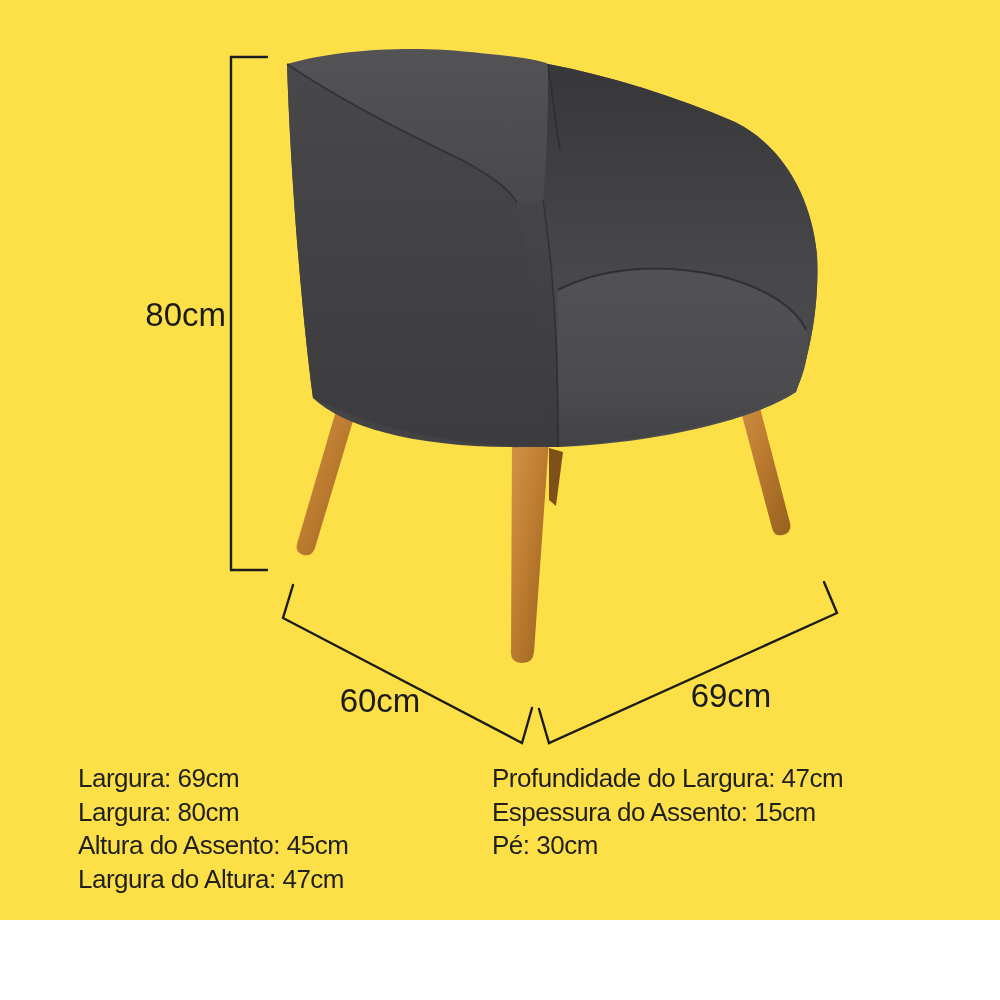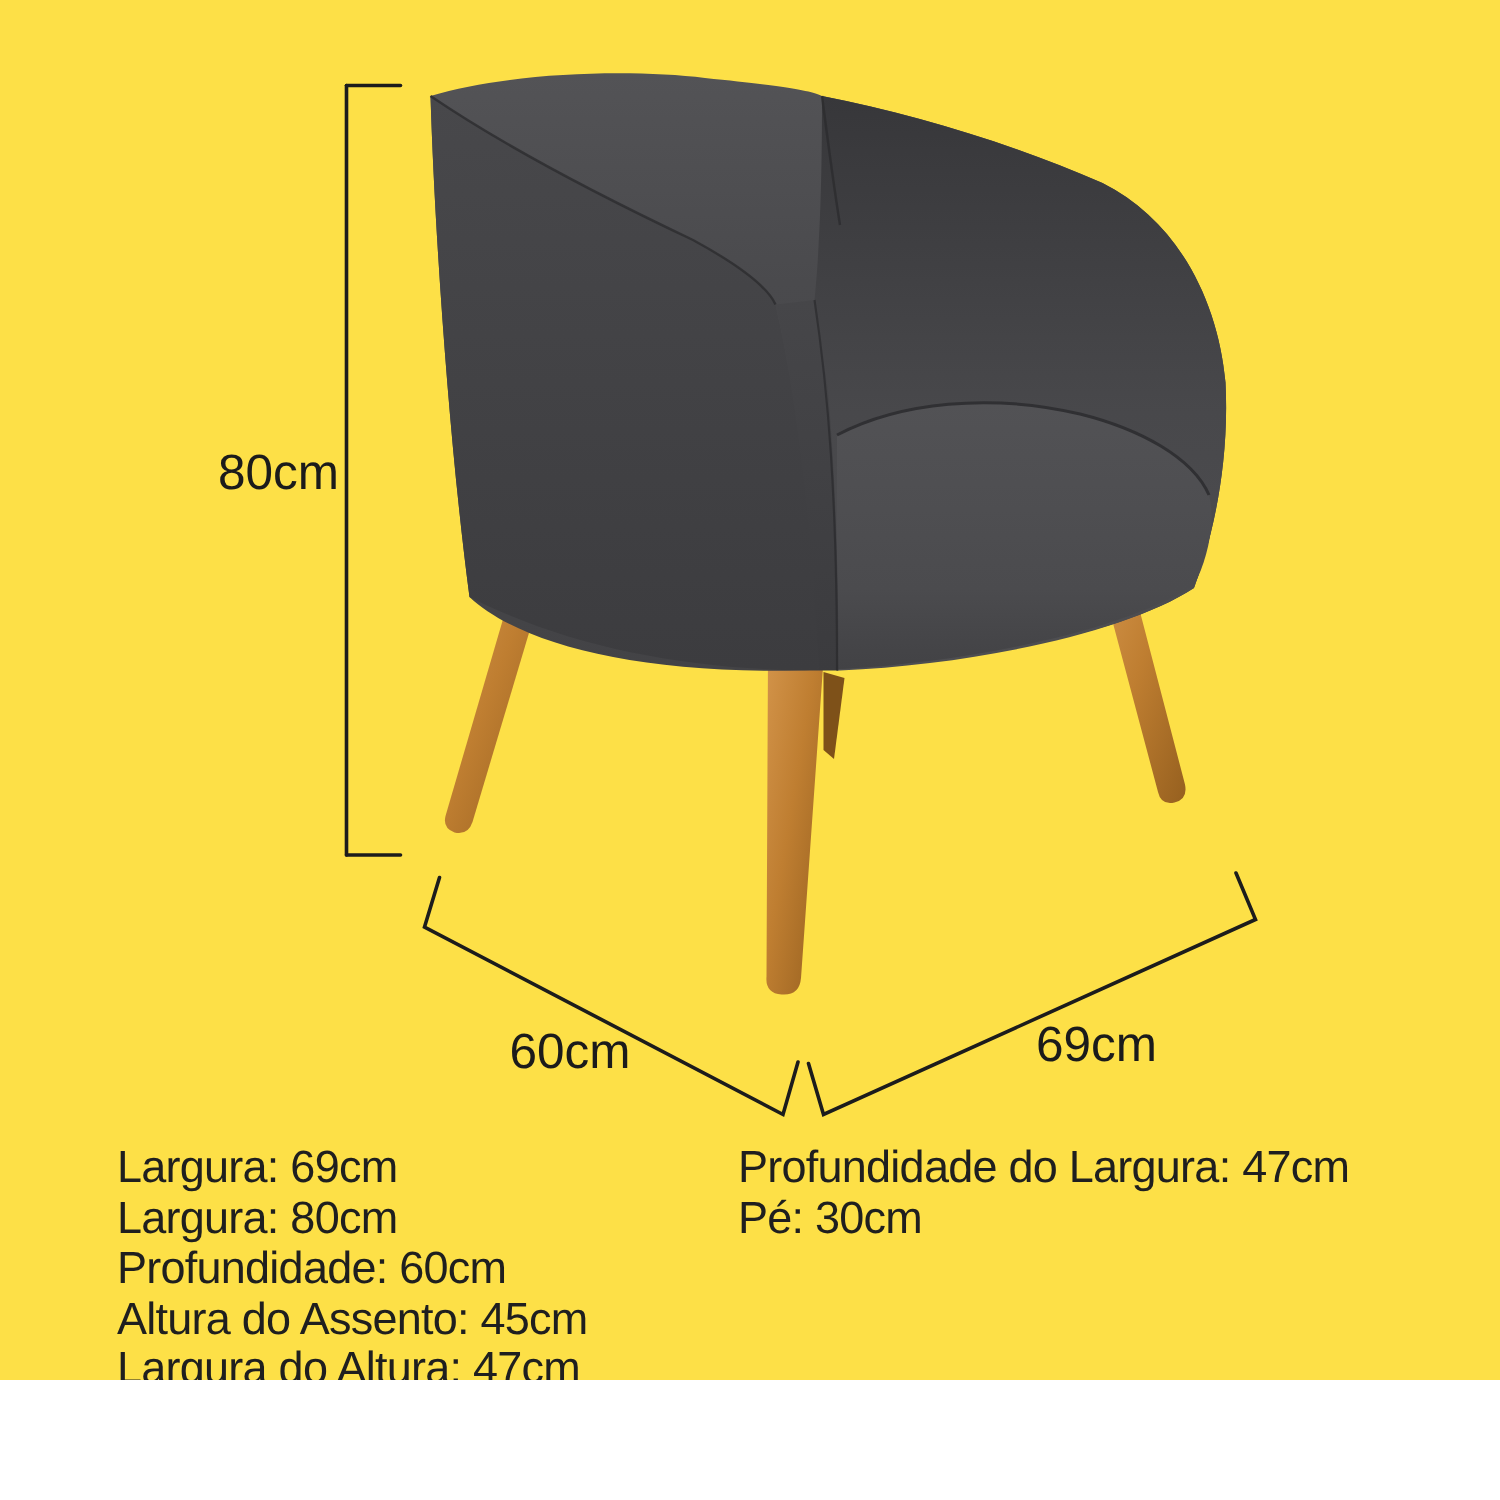--- a/index.html
+++ b/index.html
@@ -13,21 +13,21 @@
   #figure-svg{position:absolute;left:0;top:0;}
   .dim-label{
     font-family:"Liberation Sans", sans-serif;
     font-size:33px;
     fill:#1b1b1b;
   }
   .spec-col{
     position:absolute;
     top:762px;
     color:#1f1f1f;
-    font-size:30px;
+    font-size:26px;
     line-height:33.6px;
     letter-spacing:-0.5px;
     white-space:nowrap;
   }
   #spec-col-left{left:78px;}
   #spec-col-right{left:492px;}
 </style>
 </head>
 <body>
 
@@ -152,23 +152,23 @@
     <text class="dim-label" x="226" y="326" text-anchor="end">80cm</text>
     <text class="dim-label" x="380" y="712" text-anchor="middle">60cm</text>
     <text class="dim-label" x="731" y="707" text-anchor="middle">69cm</text>
 
     <rect x="48" y="945" width="874" height="12" fill="url(#g-bar)"></rect>
   </svg>
 
   <div id="spec-col-left" class="spec-col">
     <div>Largura: 69cm</div>
     <div>Largura: 80cm</div>
-    <div>Profundidade: 60cm</div>
     <div>Altura do Assento: 45cm</div>
     <div>Largura do Altura: 47cm</div>
   </div>
 
   <div id="spec-col-right" class="spec-col">
     <div>Profundidade do Largura: 47cm</div>
+    <div>Espessura do Assento: 15cm</div>
     <div>Pé: 30cm</div>
   </div>
 
 </div>
 
 </body></html>

